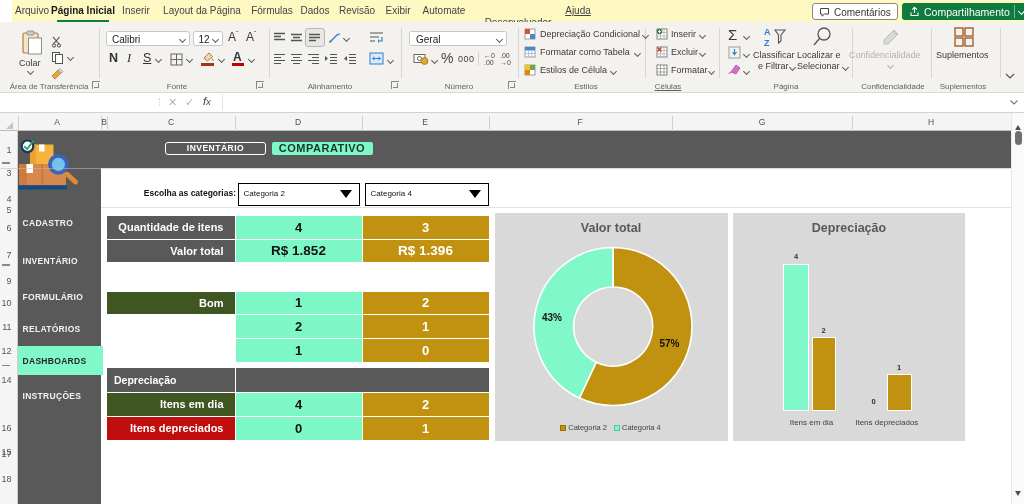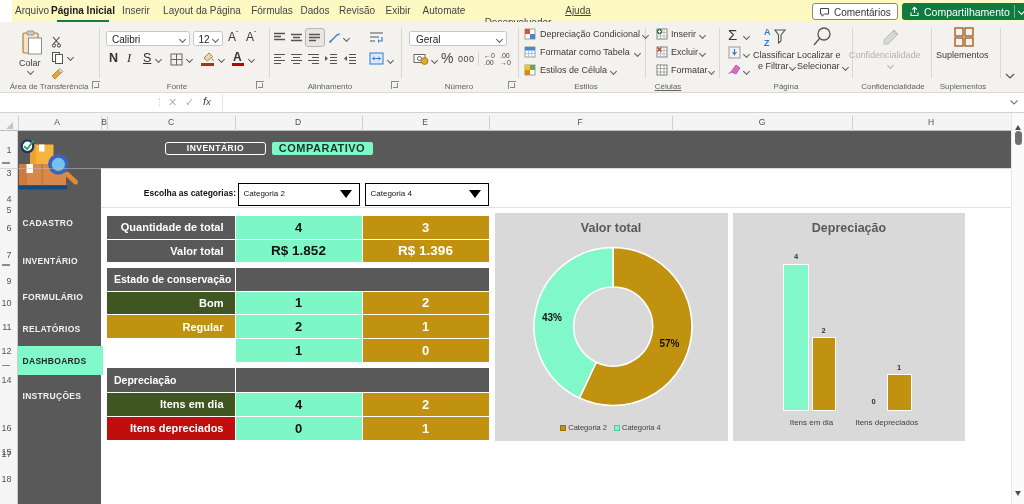--- a/index.html
+++ b/index.html
@@ -384,40 +384,35 @@
   <div class="abs" style="left:237.5px;top:51.5px;width:122px;height:23px;background:#fff;border:1.5px solid #000;box-sizing:border-box;">
     <span class="abs" style="left:5px;top:5px;font-size:8px;color:#111;">Categoria 2</span>
     <div class="abs" style="left:101px;top:6.5px;width:0;height:0;border:6.5px solid transparent;border-top:8px solid #000;"></div>
   </div>
   <div class="abs" style="left:364.5px;top:51.5px;width:124px;height:23px;background:#fff;border:1.5px solid #000;box-sizing:border-box;">
     <span class="abs" style="left:5px;top:5px;font-size:8px;color:#111;">Categoria 4</span>
     <div class="abs" style="left:103px;top:6.5px;width:0;height:0;border:6.5px solid transparent;border-top:8px solid #000;"></div>
   </div>
 
   <div class="trow" style="top:85px;height:22.5px;width:381.5px;">
-    <div class="tlabel" style="background:#595959;">Quantidade de total</div>
+    <div class="tlabel" style="background:#595959;">Quantidade de itens</div>
     <div class="tval vd">4</div>
         <div class="tval ve">3</div>
   </div>
   <div class="trow" style="top:108.5px;height:22.5px;width:381.5px;">
     <div class="tlabel" style="background:#595959;">Valor total</div>
     <div class="tval vd" style="font-size:13.5px;">R$ 1.852</div>
         <div class="tval ve" style="font-size:13.5px;">R$ 1.396</div>
   </div>
-  <div class="trow" style="top:136.5px;height:23px;width:381.5px;background:#595959;">
-    <div class="abs" style="left:7px;top:0;bottom:0;display:flex;align-items:center;color:#fff;font-weight:bold;font-size:10.5px;">Estado de conservação</div>
-    <div class="abs" style="left:127.5px;top:0;bottom:0;width:1.5px;background:#fff;"></div>
-  </div>
   <div class="trow" style="top:160.5px;height:22.5px;width:381.5px;">
     <div class="tlabel" style="background:#3f5623;">Bom</div>
     <div class="tval vd">1</div>
         <div class="tval ve">2</div>
   </div>
   <div class="trow" style="top:184px;height:23px;width:381.5px;">
-    <div class="tlabel" style="background:#c19210;">Regular</div>
     <div class="tval vd">2</div>
         <div class="tval ve">1</div>
   </div>
   <div class="trow" style="top:208px;height:23px;width:381.5px;">
     <div class="tval vd">1</div>
         <div class="tval ve">0</div>
   </div>
   <div class="trow" style="top:237px;height:23.5px;width:381.5px;background:#595959;">
     <div class="abs" style="left:7px;top:0;bottom:0;display:flex;align-items:center;color:#fff;font-weight:bold;font-size:10.5px;">Depreciação</div>
     <div class="abs" style="left:127.5px;top:0;bottom:0;width:1.5px;background:#fff;"></div>

